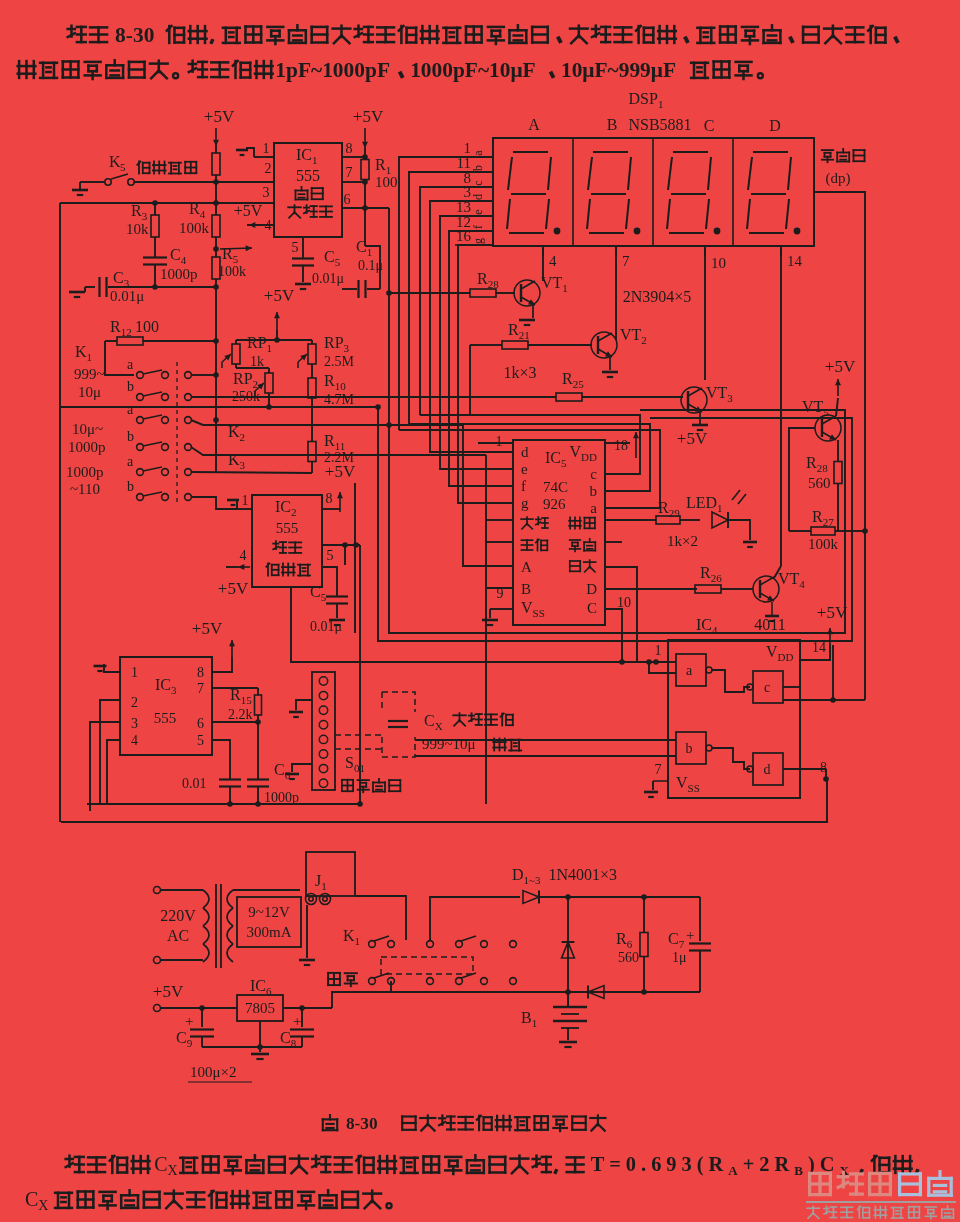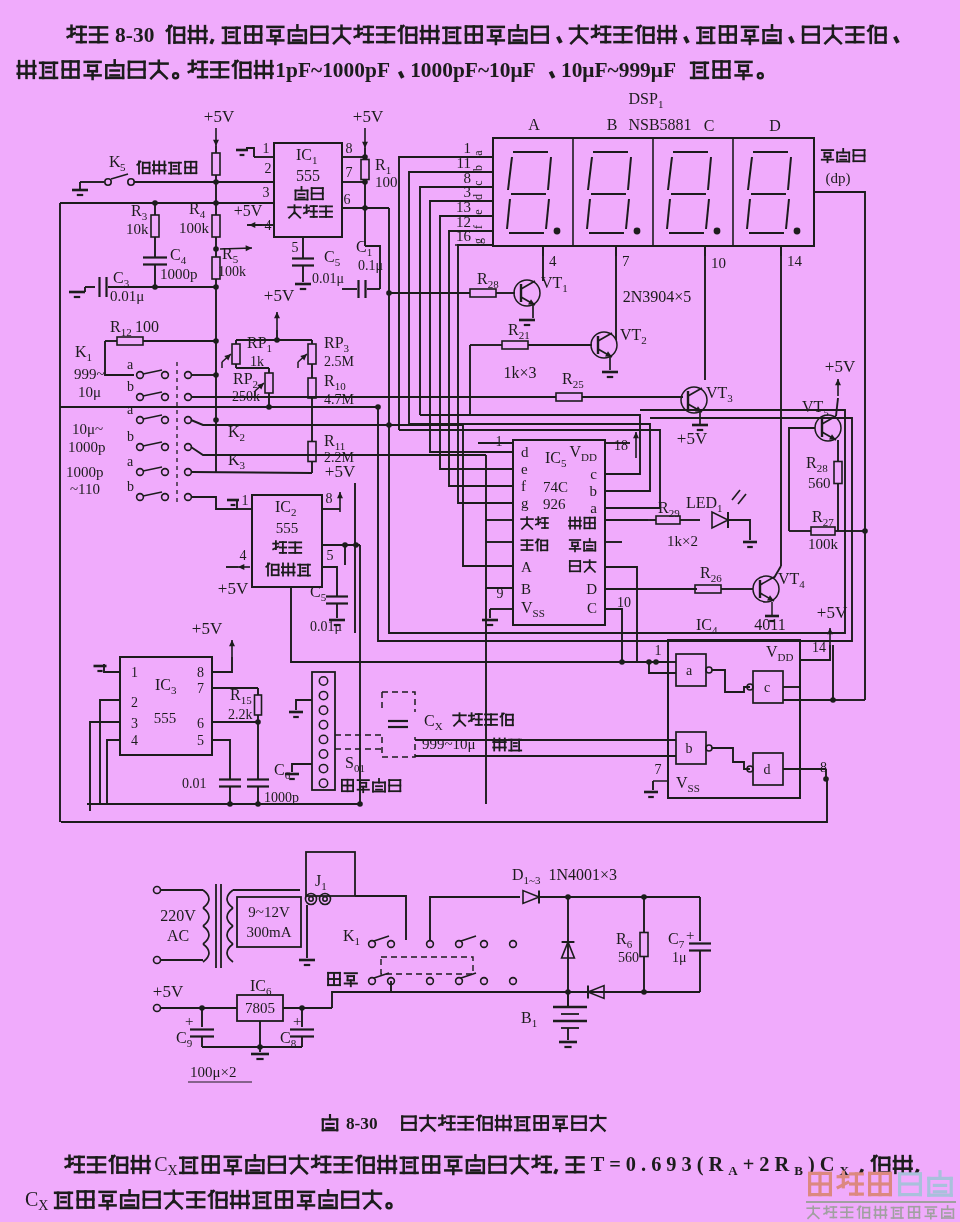--- a/index.html
+++ b/index.html
@@ -1,14 +1,14 @@
 <!DOCTYPE html>
 <html><head><meta charset="utf-8"><style>
 html,body{margin:0;padding:0;background:#ffffff;}
-#page{position:relative;width:960px;height:1222px;background:#f0abfc;overflow:hidden;}
+#page{position:relative;width:960px;height:1222px;background:#ef4444;overflow:hidden;}
 </style></head><body>
 <div id="page">
 <svg width="960" height="1222" viewBox="0 0 960 1222">
 <g stroke="#1c1c1c" stroke-width="2.52" stroke-linecap="square">
         <line x1="67.7" y1="29.0" x2="74.8" y2="29.0"></line>
         <line x1="71.5" y1="25.7" x2="71.5" y2="36.6"></line>
         <line x1="67.7" y1="37.0" x2="74.8" y2="33.2"></line>
         <line x1="76.9" y1="26.9" x2="85.7" y2="26.9"></line>
         <line x1="81.3" y1="26.9" x2="81.3" y2="42.1"></line>
         <line x1="76.9" y1="42.1" x2="85.7" y2="42.1"></line>

